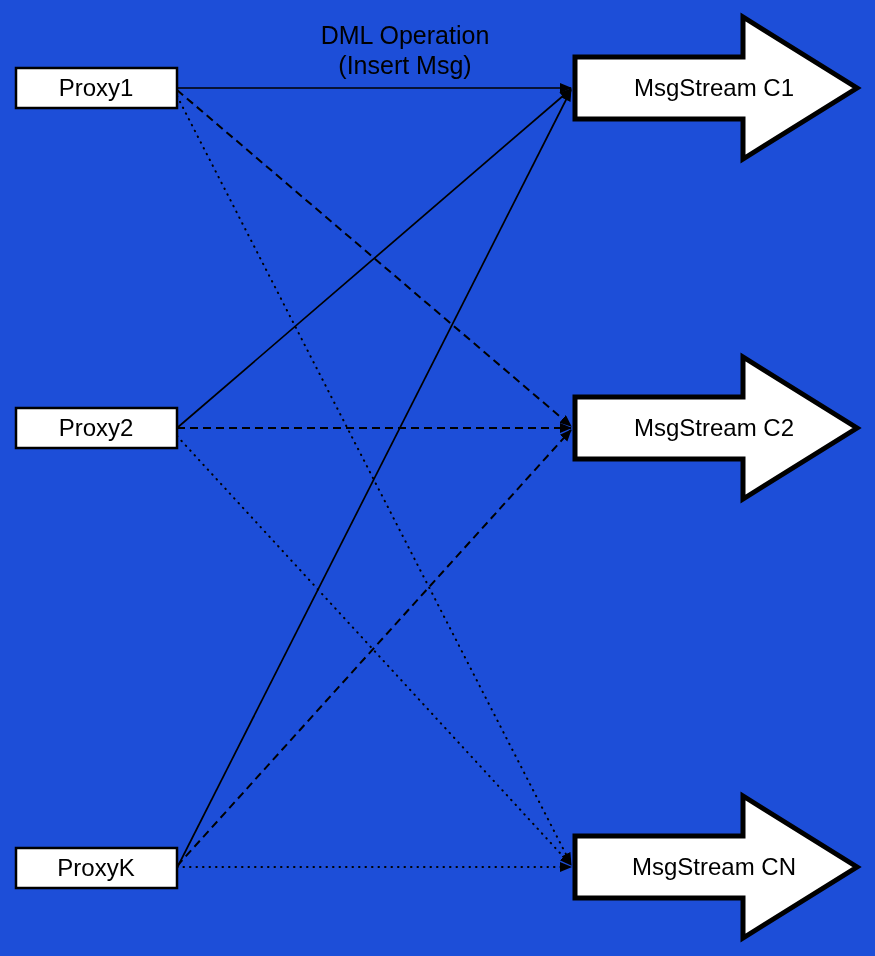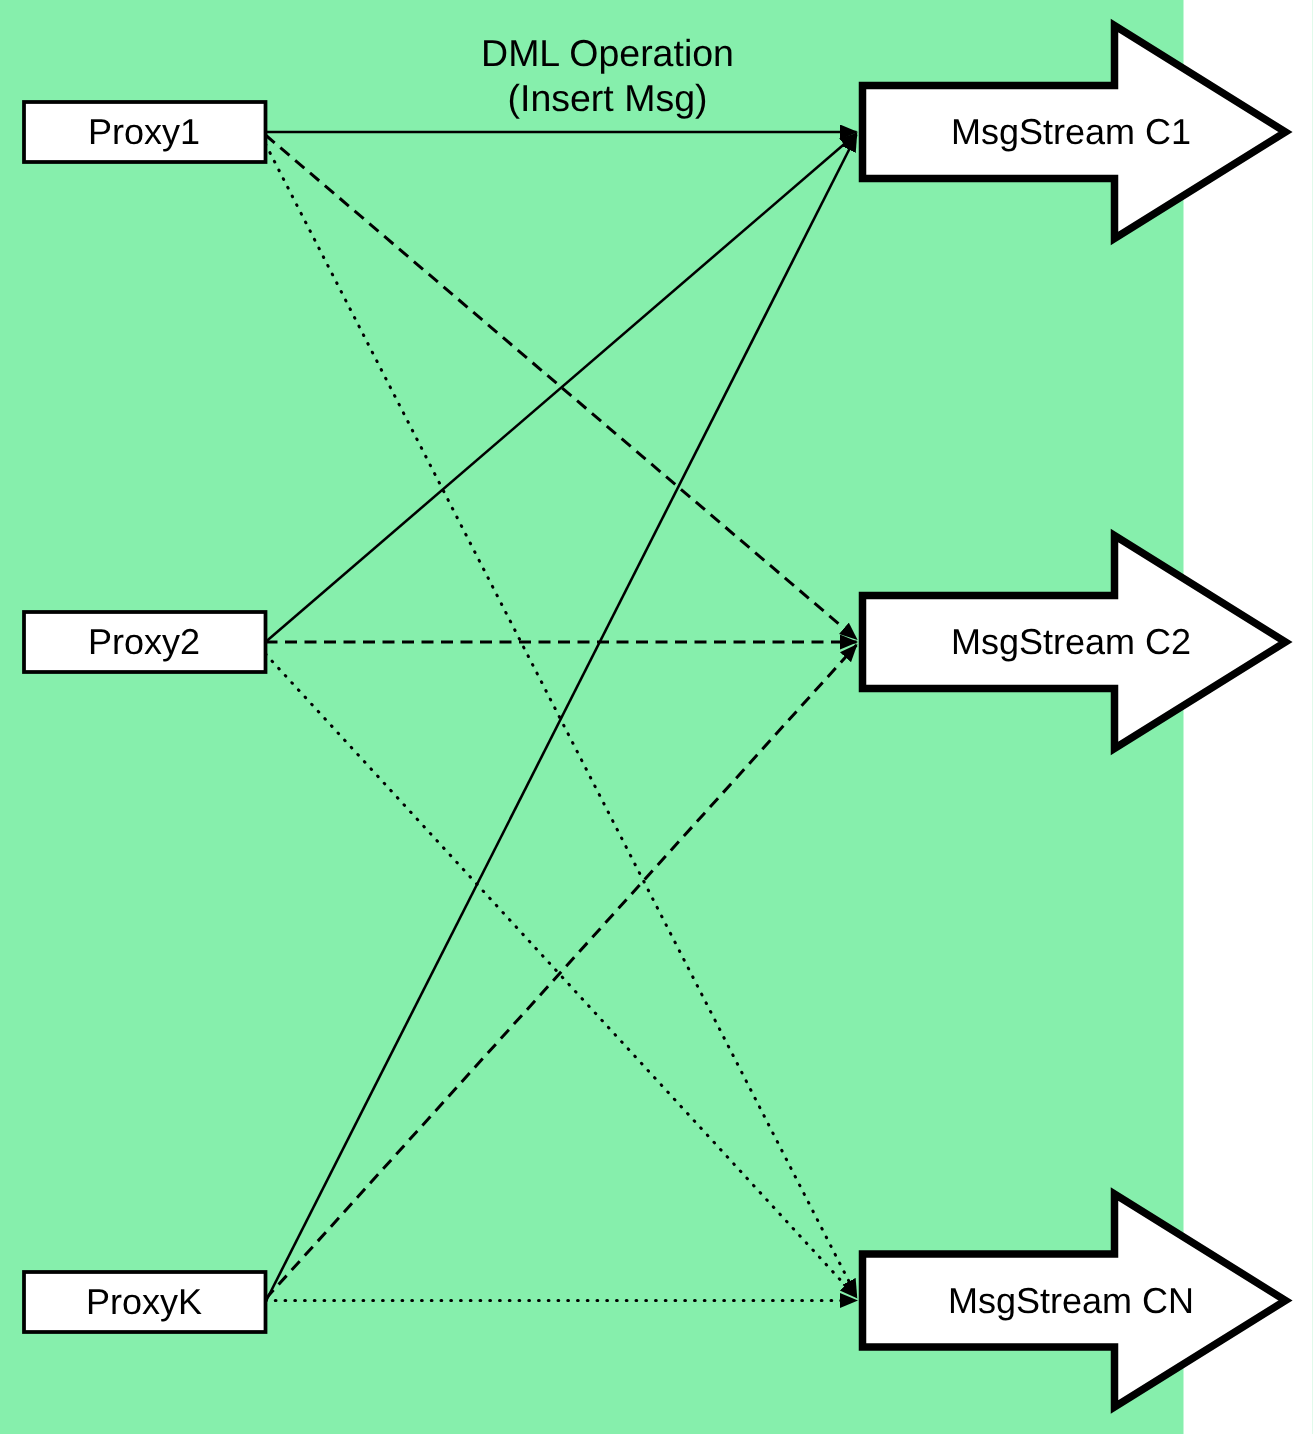--- a/index.html
+++ b/index.html
@@ -6,23 +6,23 @@
     margin: 0;
     padding: 0;
     background: #ffffff;
     width: 875px;
     height: 956px;
     overflow: hidden;
     font-family: "Liberation Sans", sans-serif;
   }
   .canvas {
     position: relative;
-    width: 789px;
+    width: 875px;
     height: 956px;
-    background: #86efac;
+    background: #1d4ed8;
     text-align: center;
   }
   svg { display: block; }
 
   .edge-solid {
     stroke: #000000;
     stroke-width: 1.7;
     fill: none;
   }
   .edge-dashed {

